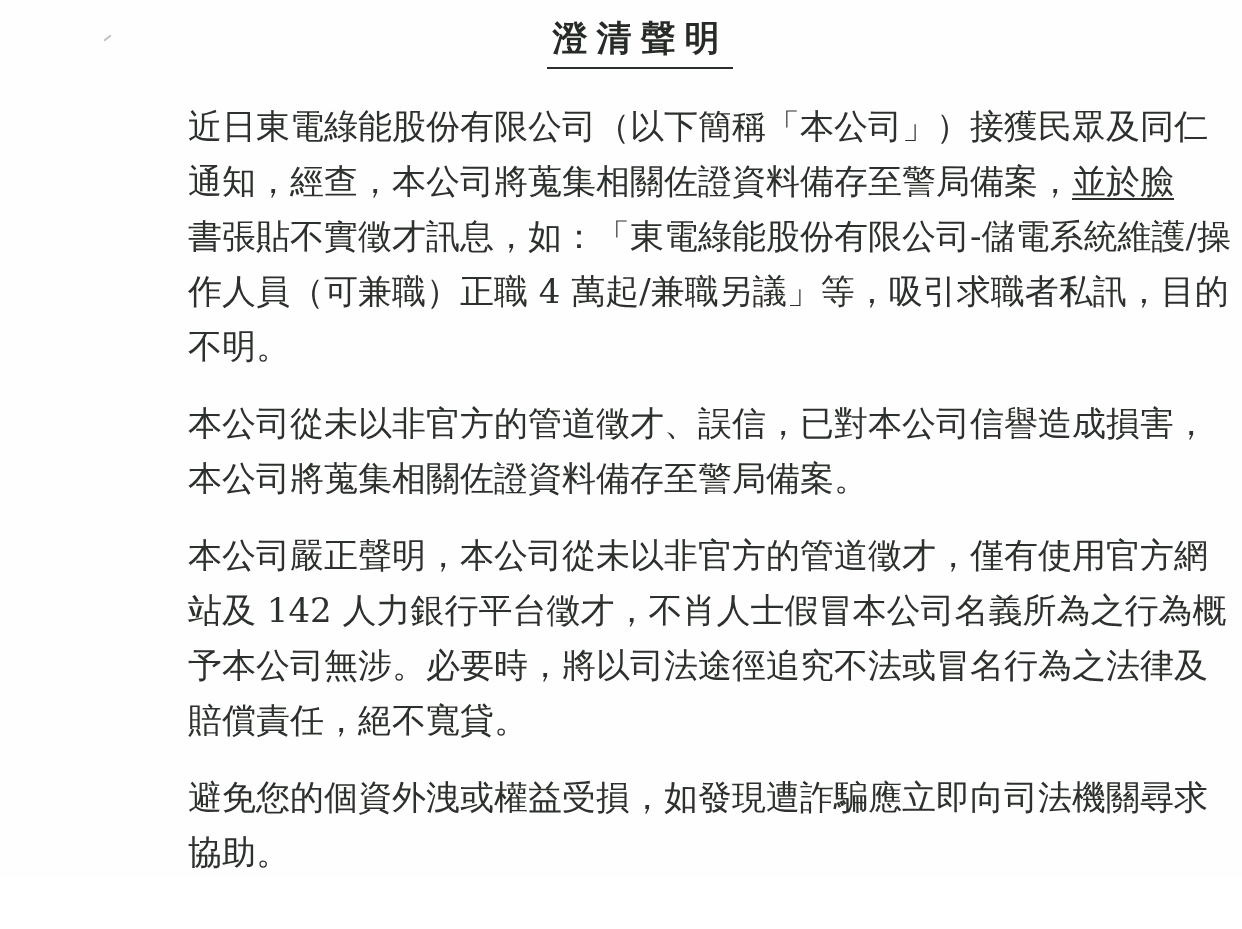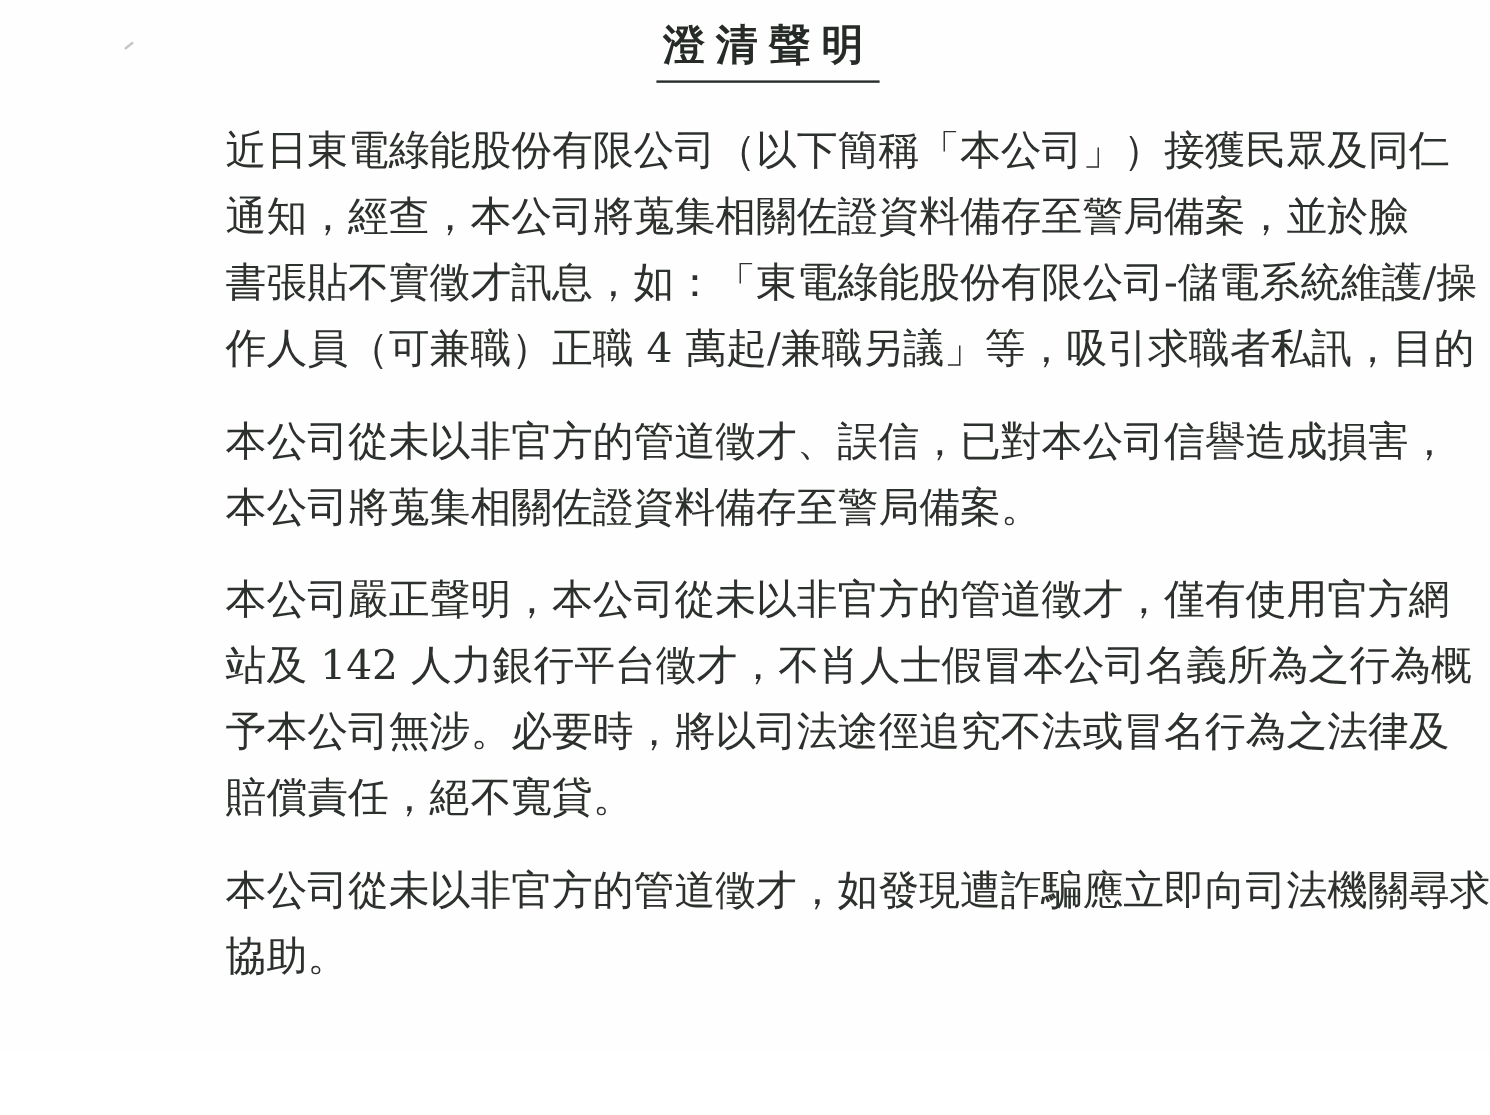--- a/index.html
+++ b/index.html
@@ -44,20 +44,21 @@
     line-height: 55px;
     text-align: justify;
     text-align-last: justify;
     text-justify: inter-ideograph;
     white-space: nowrap;
   }
   .line.para-end {
     text-align-last: left;
   }
   .u-part {
+    text-decoration: underline;
     text-decoration-thickness: 2px;
     text-underline-offset: 5px;
   }
   .scan-speck {
     position: absolute;
     left: 103px;
     top: 37px;
     width: 9px;
     height: 2px;
     background: #c3c6c3;
@@ -74,33 +75,34 @@
 
   <div class="content">
 
     <h1 class="doc-title"><span class="title-text">澄清聲明</span></h1>
 
     <div class="paragraph">
       <div class="line">近日東電綠能股份有限公司（以下簡稱「本公司」）接獲民眾及同仁</div>
       <div class="line"><span>通知，經查，本公司將蒐集相關佐證資料備存至警局備案，</span><span class="u-part">並於臉</span></div>
       <div class="line">書張貼不實徵才訊息，如：「東電綠能股份有限公司-儲電系統維護/操</div>
       <div class="line">作人員（可兼職）正職 4 萬起/兼職另議」等，吸引求職者私訊，目的</div>
+      <div class="line para-end">不明。</div>
     </div>
 
     <div class="paragraph">
       <div class="line">本公司從未以非官方的管道徵才、誤信，已對本公司信譽造成損害，</div>
       <div class="line para-end">本公司將蒐集相關佐證資料備存至警局備案。</div>
     </div>
 
     <div class="paragraph">
       <div class="line">本公司嚴正聲明，本公司從未以非官方的管道徵才，僅有使用官方網</div>
       <div class="line">站及 142 人力銀行平台徵才，不肖人士假冒本公司名義所為之行為概</div>
       <div class="line">予本公司無涉。必要時，將以司法途徑追究不法或冒名行為之法律及</div>
       <div class="line para-end">賠償責任，絕不寬貸。</div>
     </div>
 
     <div class="paragraph">
-      <div class="line">本公司從未以非官方的管道徵才，如發現遭詐騙應立即向司法機關尋求</div>
+      <div class="line">避免您的個資外洩或權益受損，如發現遭詐騙應立即向司法機關尋求</div>
       <div class="line para-end">協助。</div>
     </div>
 
   </div>
 </div>
 
 </body></html>

